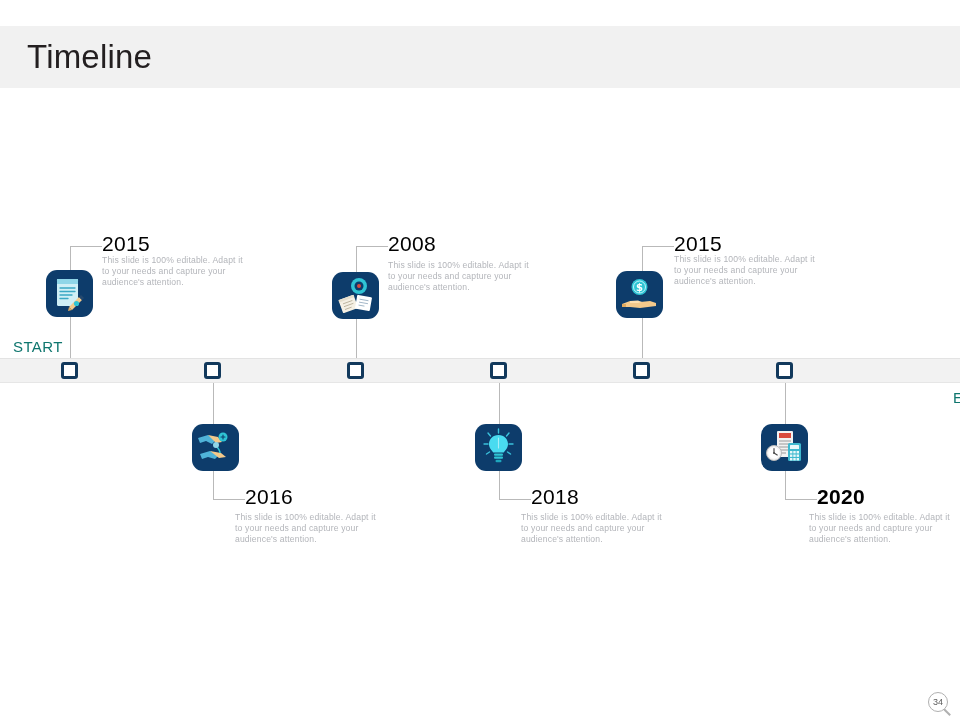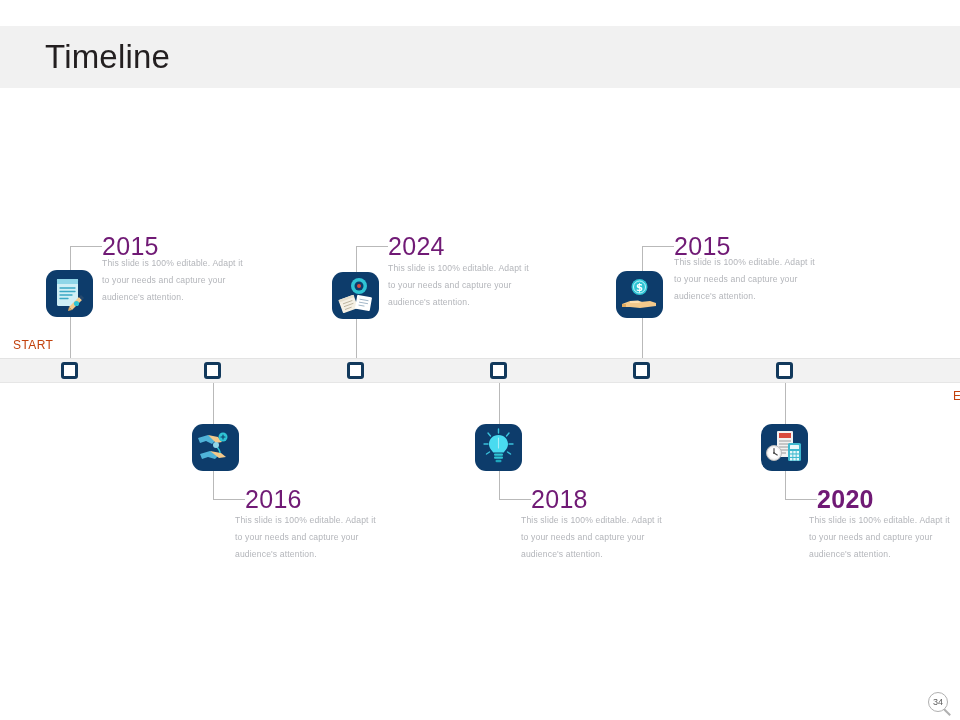--- a/index.html
+++ b/index.html
@@ -24,21 +24,21 @@
   #header-band {
     position: absolute;
     left: 0;
     top: 26px;
     width: 960px;
     height: 62px;
     background: #f1f1f1;
   }
   #page-title {
     position: absolute;
-    left: 45px;
+    left: 27px;
     top: 36px;
     font-size: 33px;
     font-weight: 400;
     color: #231f20;
     letter-spacing: 0.2px;
     line-height: 42px;
   }
 
   
   #timeline-bar {
@@ -69,22 +69,22 @@
     height: 17px;
     border: 3px solid #12395c;
     border-radius: 3px;
     background: #ffffff;
     box-sizing: border-box;
   }
 
   .label-start,
   .label-end {
     position: absolute;
-    font-size: 12px;
-    color: #c2410c;
+    font-size: 15px;
+    color: #0f766e;
     letter-spacing: 0.4px;
     white-space: nowrap;
   }
   .label-start { left: 13px; top: 338px; }
   .label-end   { left: 913px; top: 389px; margin-left: 40px; }
 
   
   .connector-v {
     position: absolute;
     width: 1px;
@@ -103,30 +103,30 @@
     height: 47px;
     border-radius: 11px;
     background: #0d3c6b;
     overflow: hidden;
   }
   .icon-tile svg { display: block; }
 
   
   .event-year {
     position: absolute;
-    font-size: 25px;
+    font-size: 21px;
     font-weight: 400;
-    color: #701a75;
+    color: #000000;
     letter-spacing: 0.3px;
     white-space: nowrap;
   }
   .event-desc {
     position: absolute;
     font-size: 8.6px;
-    line-height: 17px;
+    line-height: 11px;
     color: #b3b5ba;
     letter-spacing: 0.15px;
   }
 
   
   #page-badge {
     position: absolute;
     left: 928px;
     top: 692px;
     width: 20px;
@@ -255,21 +255,21 @@
       <g transform="rotate(10 32 31)">
         <rect x="24" y="24" width="15" height="14" rx="1" fill="#ffffff"></rect>
         <g stroke="#9fb4c6" stroke-width="0.9">
           <line x1="27" y1="28" x2="36" y2="28"></line>
           <line x1="27" y1="31" x2="36" y2="31"></line>
           <line x1="27" y1="34" x2="33" y2="34"></line>
         </g>
       </g>
     </svg>
   </div>
-  <div class="event-year" style="left:388px; top:232px;">2024</div>
+  <div class="event-year" style="left:388px; top:232px;">2008</div>
   <div class="event-desc" style="left:388px; top:260px; width:148px;">This slide is 100% editable. Adapt it to your needs and capture your audience's attention.</div>
 
   <div class="icon-tile" style="left:475px; top:424px;">
     <svg width="47" height="47" viewBox="0 0 47 47">
       <g stroke="#3fd0e8" stroke-width="1.4" stroke-linecap="round" opacity="0.9">
         <line x1="23.5" y1="5" x2="23.5" y2="9"></line>
         <line x1="13" y1="9" x2="15.5" y2="12"></line>
         <line x1="34" y1="9" x2="31.5" y2="12"></line>
         <line x1="9" y1="20" x2="13" y2="20"></line>
         <line x1="38" y1="20" x2="34" y2="20"></line>

